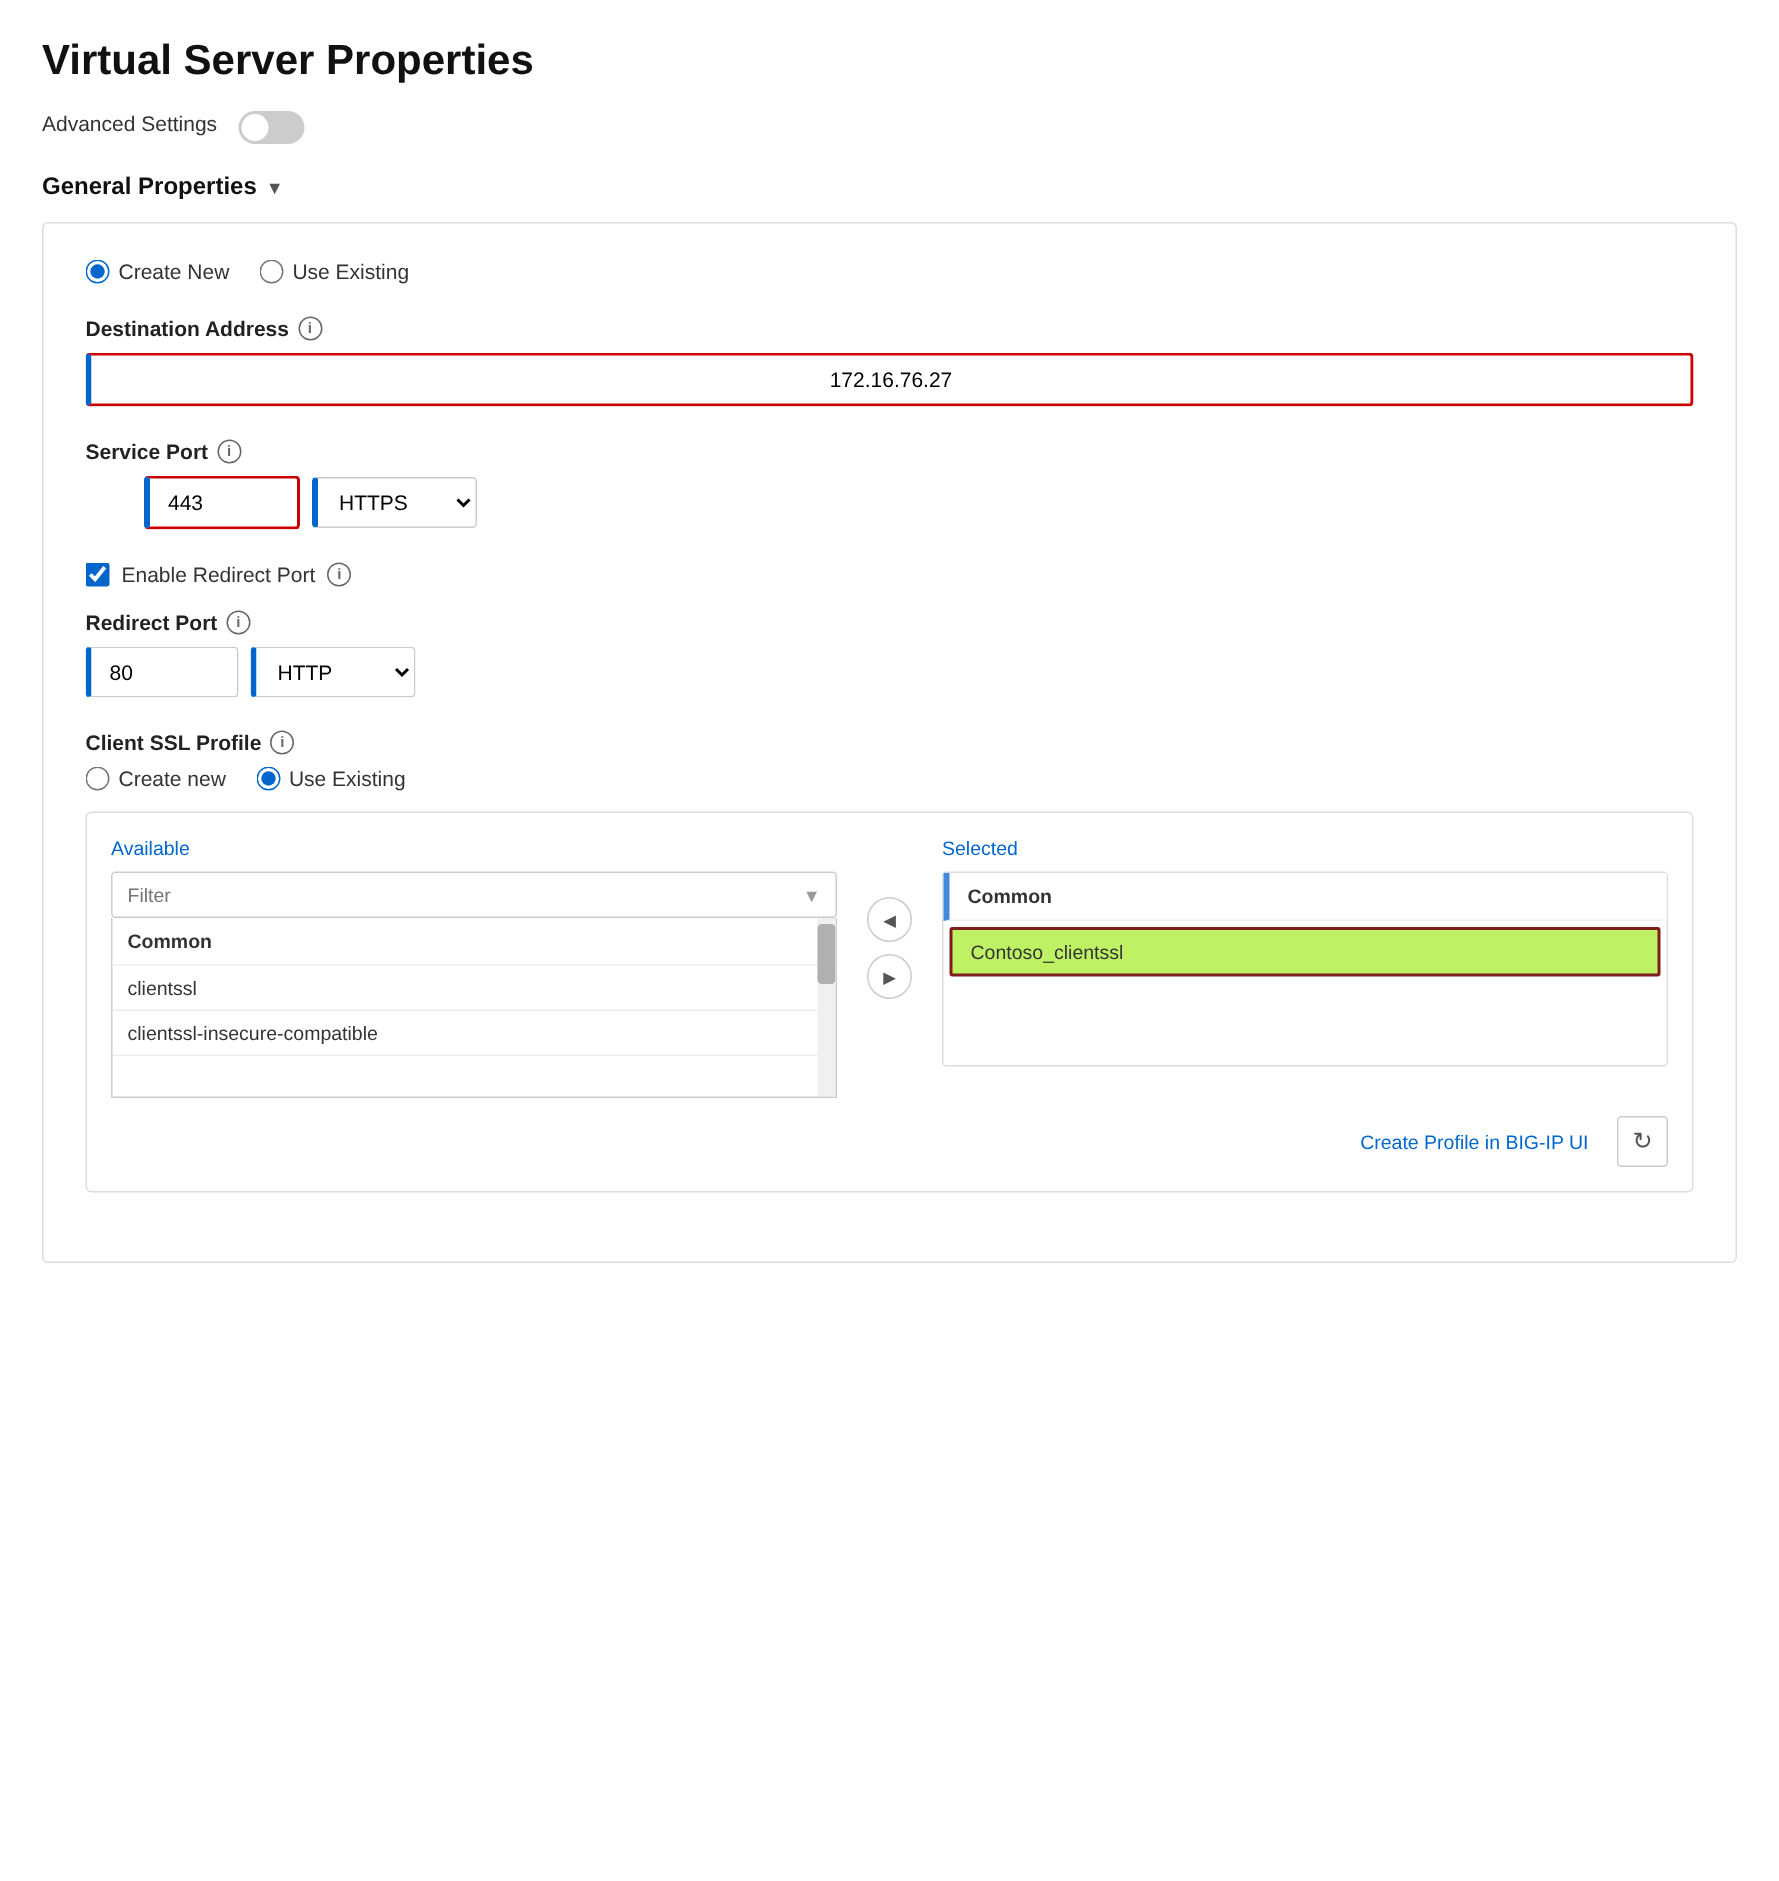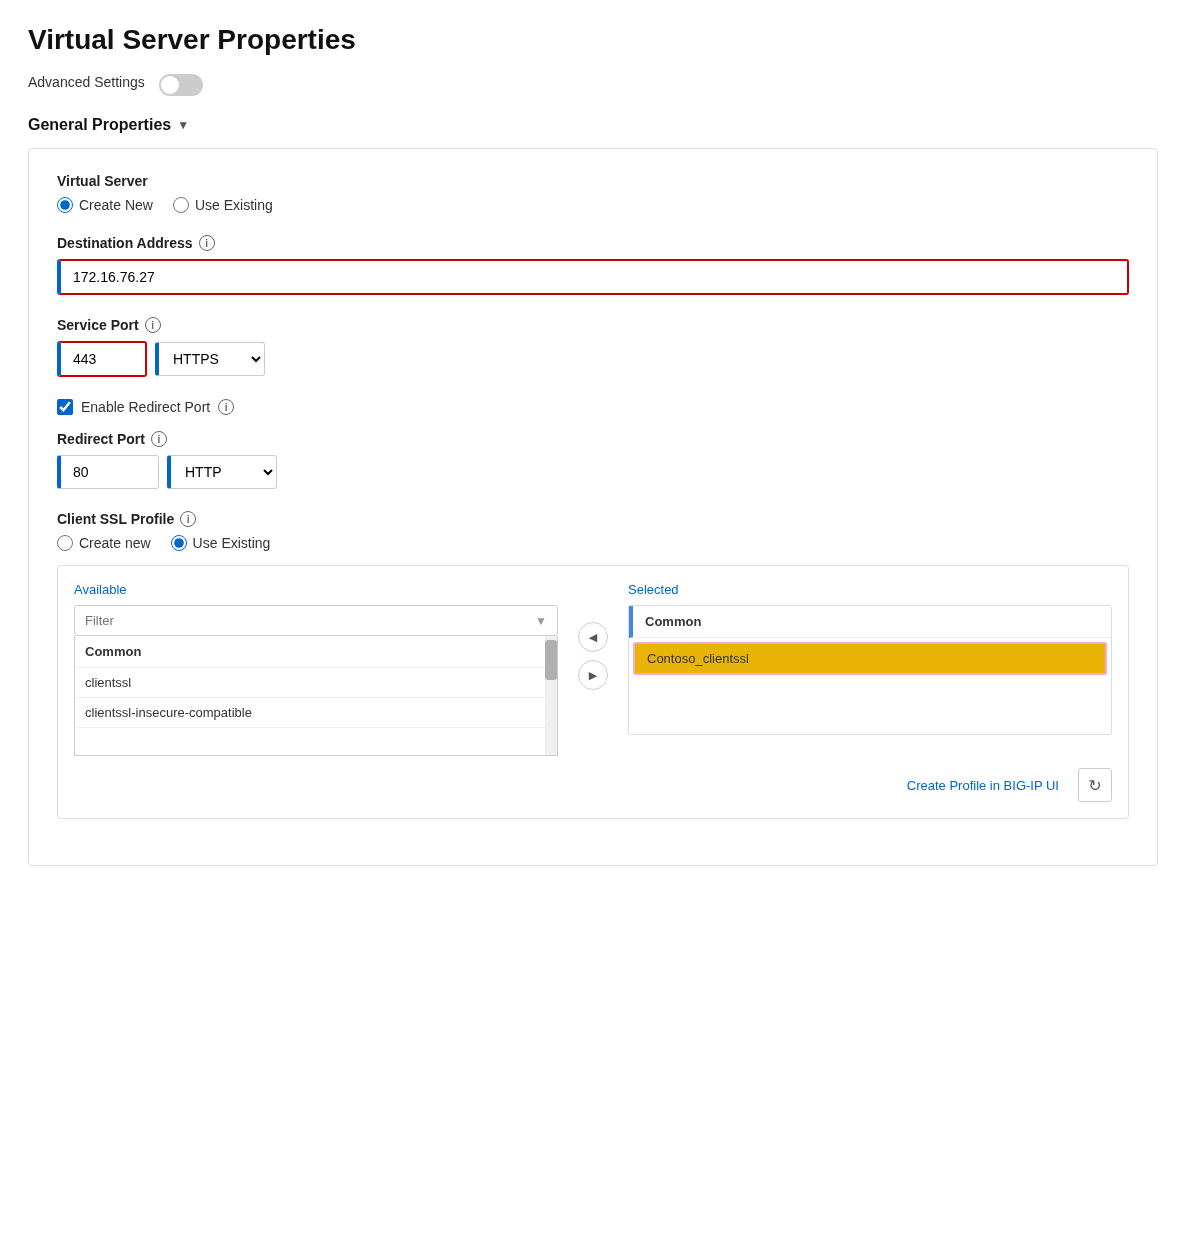--- a/index.html
+++ b/index.html
@@ -116,27 +116,28 @@
       border-radius: 3px;
       font-size: 14px;
       outline: none;
     }
     .port-row {
       display: flex;
       align-items: center;
       gap: 8px;
     }
     .port-input {
-      width: 90px;
+      width: 104px;
       padding: 8px 12px;
       border: 2px solid #cc0000;
       border-left: 4px solid #0066cc;
       border-radius: 3px;
       font-size: 14px;
       outline: none;
+      margin-left: 39px;
     }
     .protocol-select {
       padding: 7px 10px;
       border: 1px solid #ccc;
       border-left: 4px solid #0066cc;
       border-radius: 3px;
       font-size: 14px;
       background: #fff;
       cursor: pointer;
       min-width: 110px;
@@ -276,24 +277,24 @@
       font-weight: bold;
       padding: 8px 12px;
       font-size: 13px;
       border-bottom: 1px solid #eee;
       background: #fff;
       border-left: 4px solid #4488dd;
     }
     .selected-item {
       padding: 7px 12px;
       font-size: 13px;
-      border: 2px solid #f9a8d4;
+      border: 2px solid #7f1d1d;
       margin: 4px;
       border-radius: 2px;
-      background: #eab308;
+      background: #bef264;
     }
     .create-profile-row {
       display: flex;
       align-items: center;
       justify-content: flex-end;
       margin-top: 12px;
       gap: 19px;
     }
     .create-profile-link {
       color: #0066cc;
@@ -342,42 +343,39 @@
 </div>
 
 <div class="section-header">
   <span>General Properties</span>
   <span class="chevron">▼</span>
 </div>
 
 <div class="general-properties-panel">
 
   <div class="field-group">
-    <div class="field-label">
-      <span>Virtual Server</span>
-    </div>
     <div class="radio-group">
       <label class="radio-option">
         <input type="radio" name="vs" checked="" style="">
         <span>Create New</span>
       </label>
       <label class="radio-option">
         <input type="radio" name="vs" style="">
         <span>Use Existing</span>
       </label>
     </div>
   </div>
 
   <div class="field-group">
     <div class="field-label">
       <span>Destination Address</span>
       <span class="info-icon">i</span>
     </div>
     <div class="dest-input-wrapper">
-      <input type="text" class="text-input full-width-input" value="172.16.76.27" style="max-width: 300px; border-width: 2px 2px 2px 4px; border-style: solid; border-color: rgb(204, 0, 0) rgb(204, 0, 0) rgb(204, 0, 0) rgb(0, 102, 204); border-image: initial;">
+      <input type="text" class="text-input full-width-input" value="172.16.76.27" style="max-width: 300px; border-width: 2px 2px 2px 4px; border-style: solid; border-color: rgb(204, 0, 0) rgb(204, 0, 0) rgb(204, 0, 0) rgb(0, 102, 204); border-image: initial; text-align: center;">
     </div>
   </div>
 
   <div class="field-group">
     <div class="field-label">
       <span>Service Port</span>
       <span class="info-icon">i</span>
     </div>
     <div class="port-row">
       <input type="text" class="port-input" value="443" style="">

